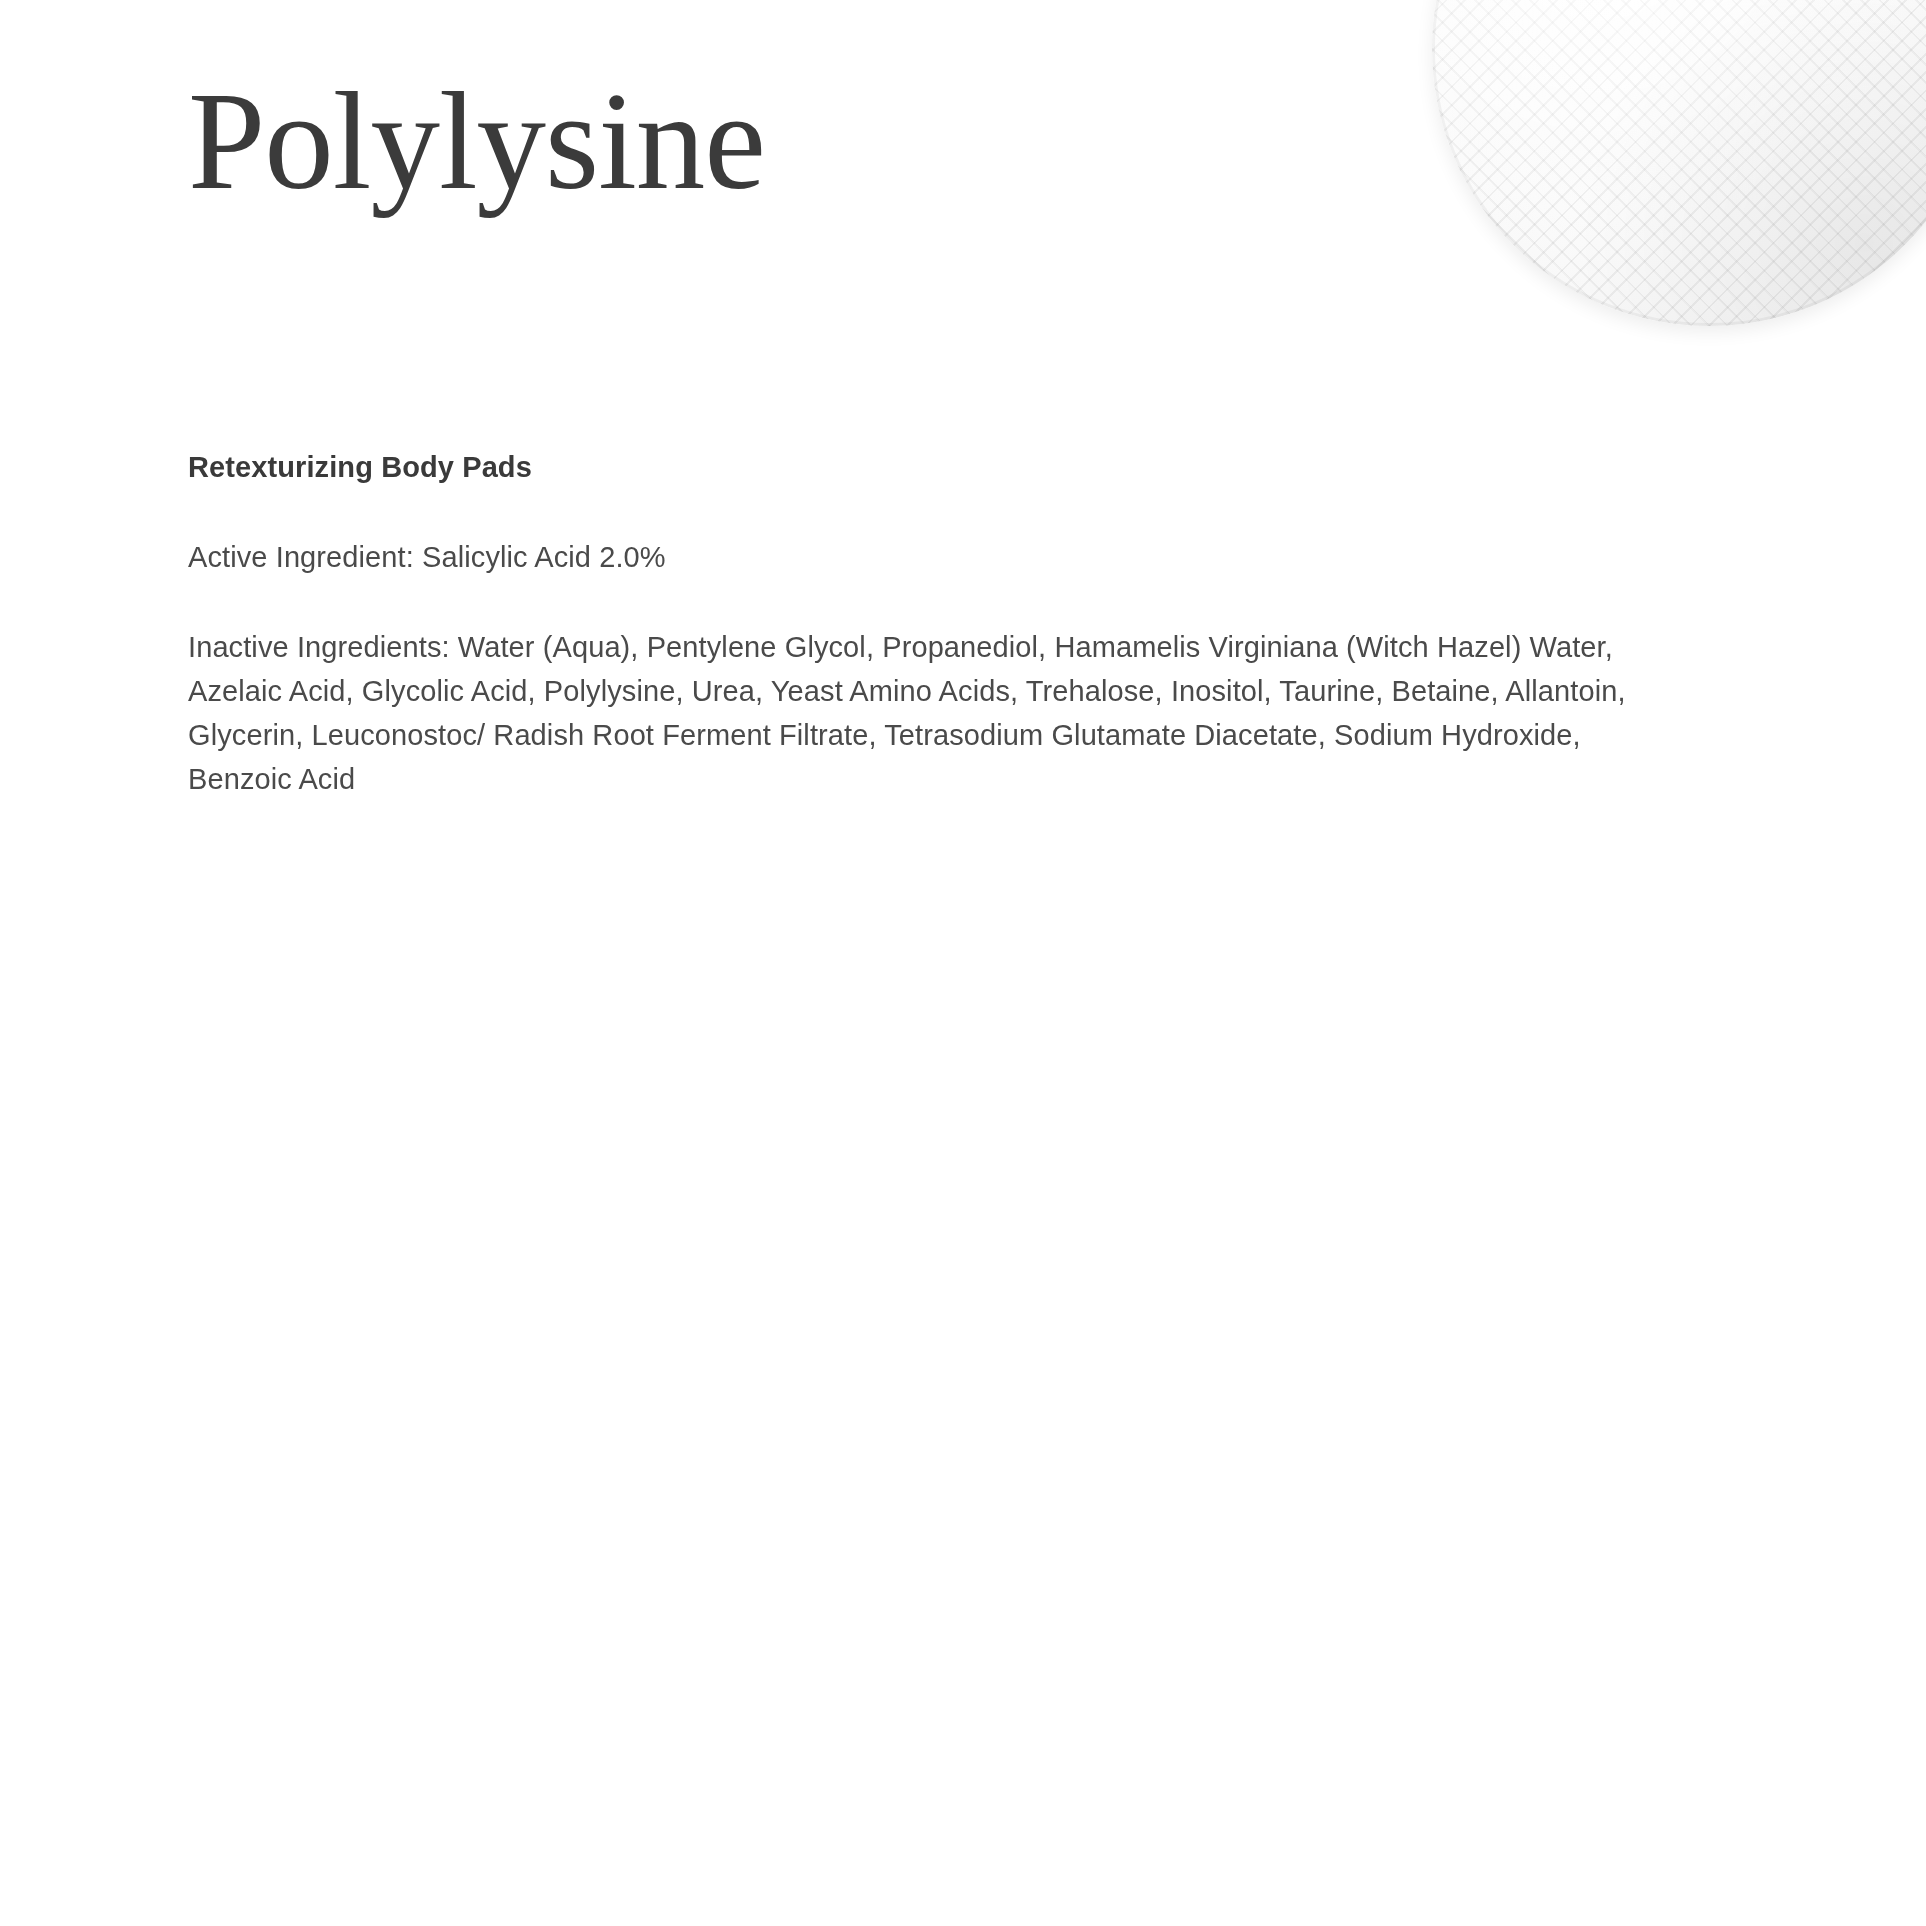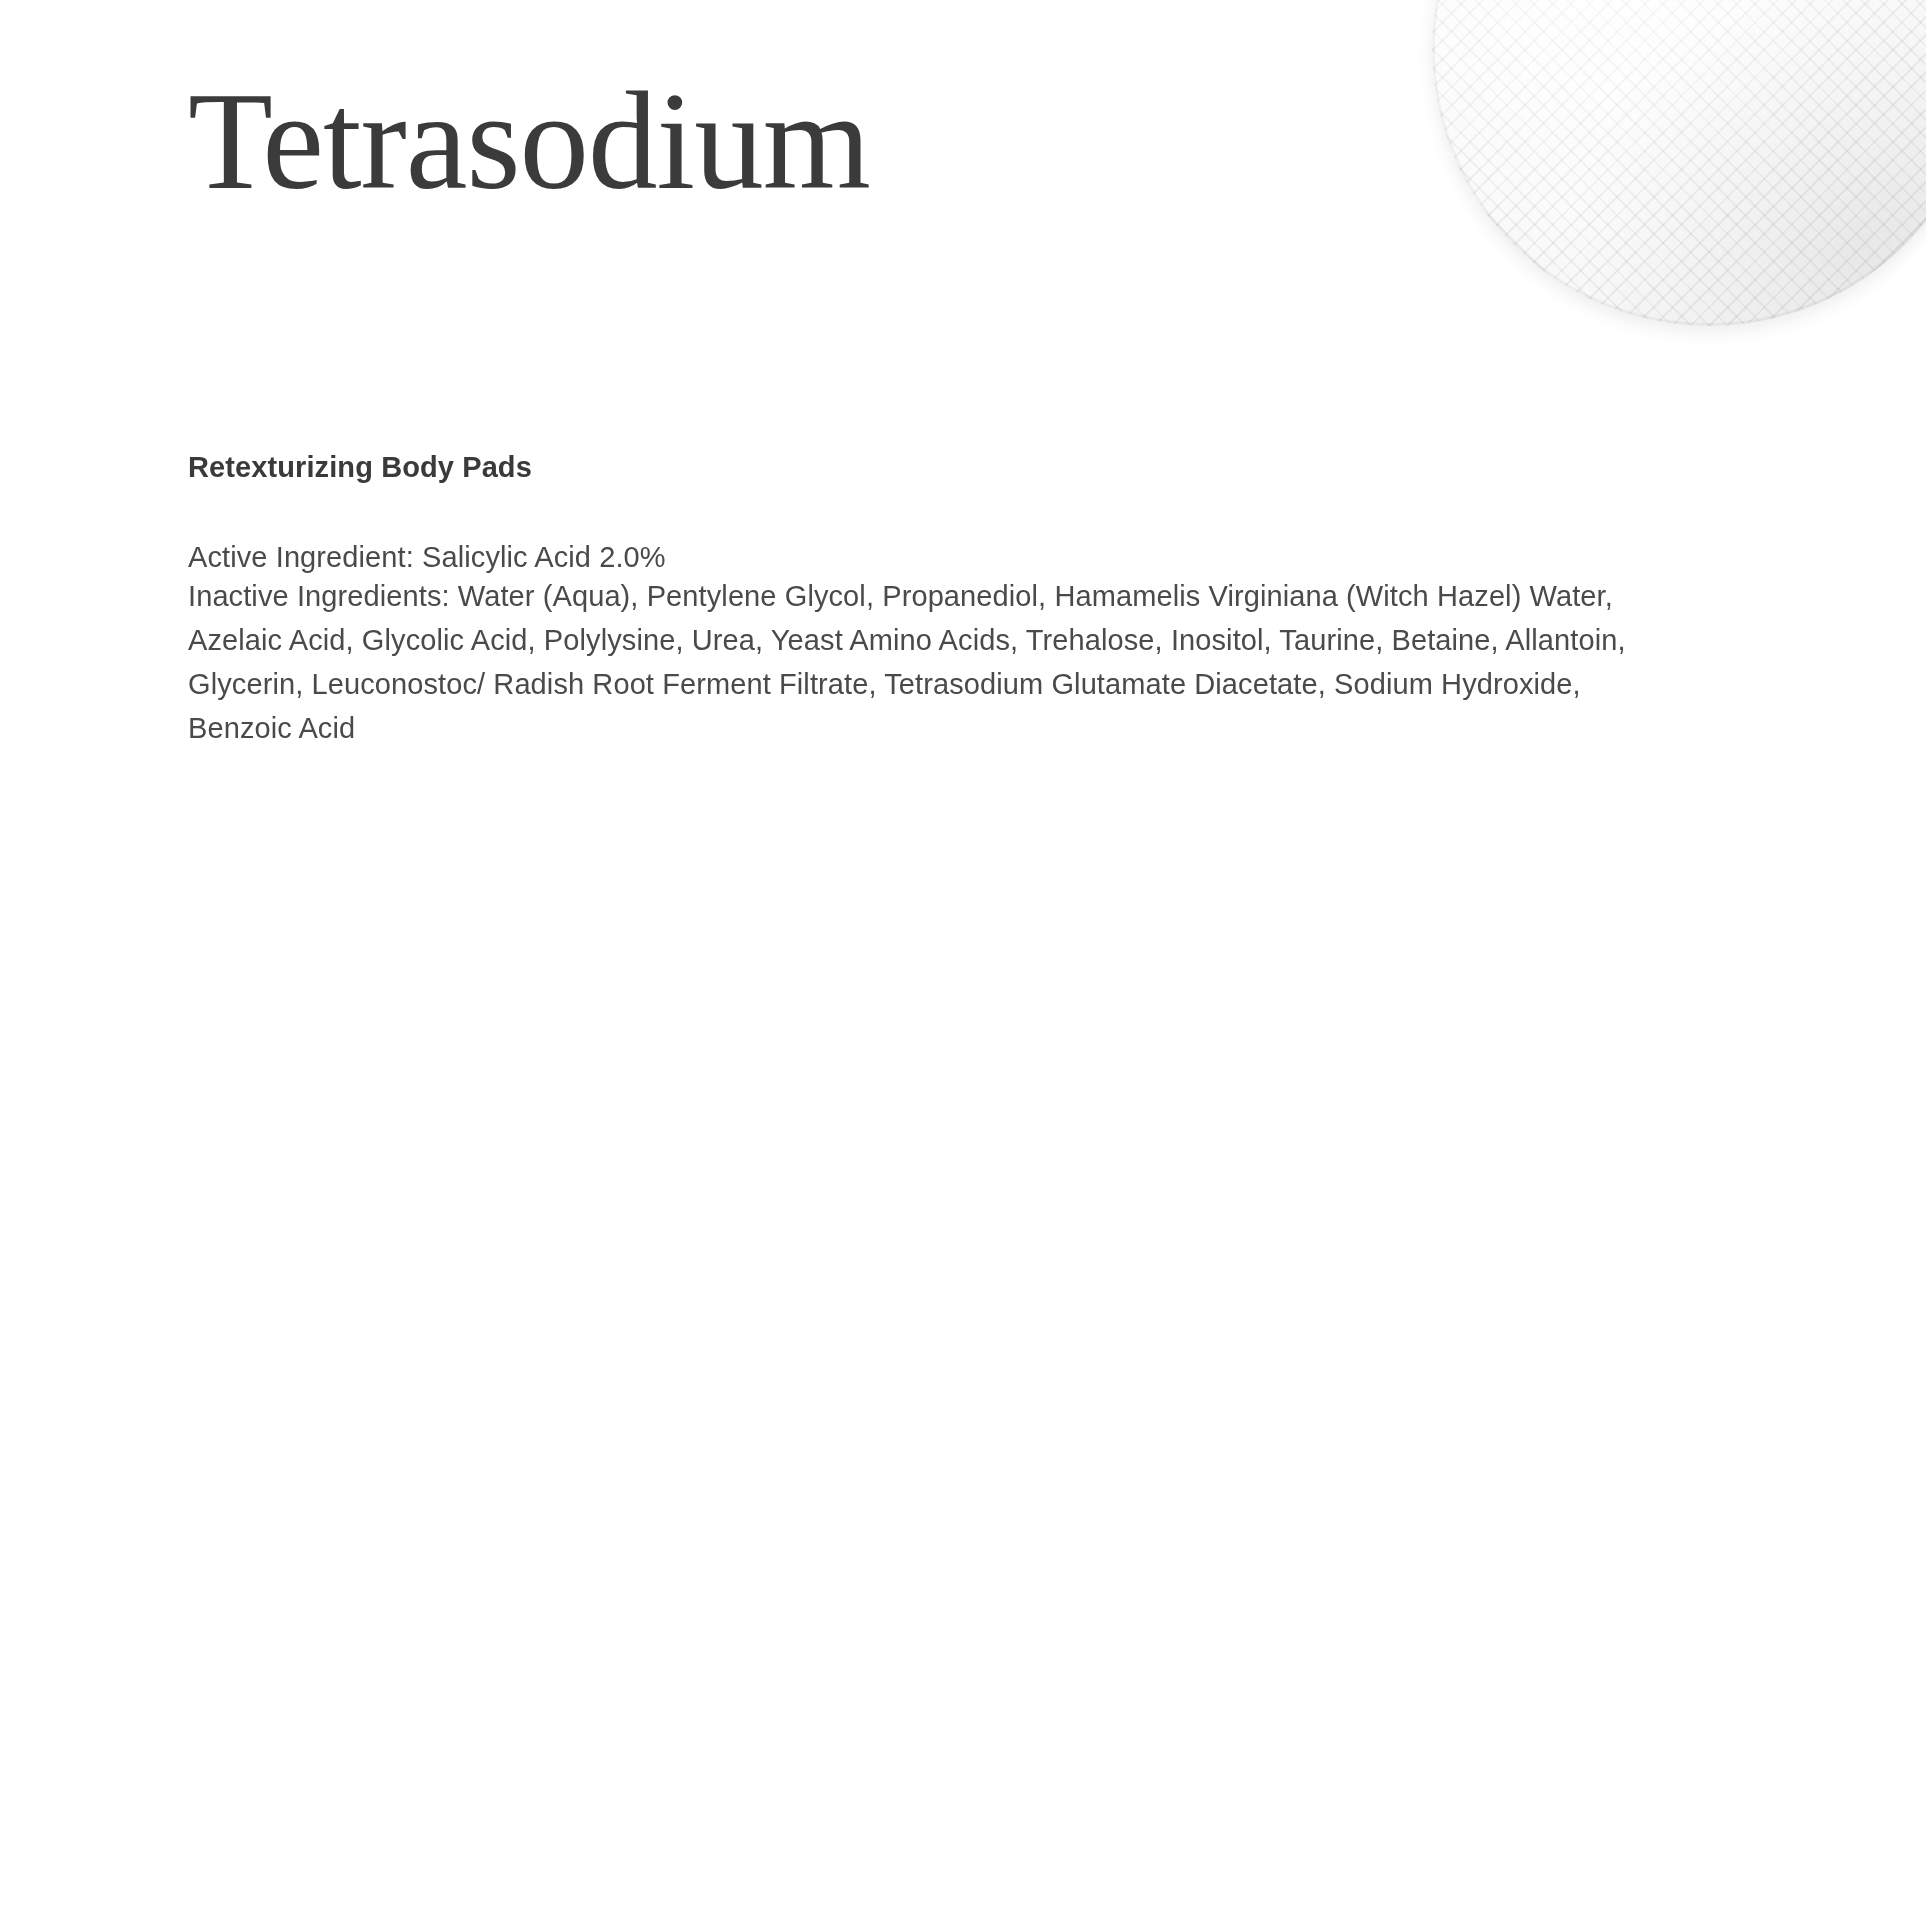--- a/index.html
+++ b/index.html
@@ -94,20 +94,21 @@
 
   .active-line {
     margin-top: 57px;
     font-size: 29px;
     font-weight: 400;
     color: #4a4a4a;
     letter-spacing: 0.1px;
   }
 
   .inactive-line {
+    margin-top: 51px;
     font-size: 29px;
     font-weight: 400;
     line-height: 1.52;
     color: #4a4a4a;
     letter-spacing: 0.1px;
     max-width: 1445px;
   }
 
   .footnote {
     position: absolute;
@@ -125,21 +126,21 @@
 <div class="page">
 
   <div class="pad-wrap">
     <div class="pad-disc"></div>
     <div class="pad-texture"></div>
     <div class="pad-shade"></div>
     <div class="pad-rim"></div>
   </div>
 
   <div class="content">
-    <h1 class="page-title">Tetrasodium</h1>
+    <h1 class="page-title">Polylysine</h1>
     <div class="product-name">Retexturizing Body Pads</div>
     <div class="active-line">Active Ingredient: Salicylic Acid 2.0%</div>
     <div class="inactive-line">Inactive Ingredients: Water (Aqua), Pentylene Glycol, Propanediol, Hamamelis Virginiana (Witch Hazel) Water, Azelaic Acid, Glycolic Acid, Polylysine, Urea, Yeast Amino Acids, Trehalose, Inositol, Taurine, Betaine, Allantoin, Glycerin, Leuconostoc/ Radish Root Ferment Filtrate, Tetrasodium Glutamate Diacetate, Sodium Hydroxide, Benzoic Acid</div>
   </div>
 
 
 </div>
 
 
 </body></html>

